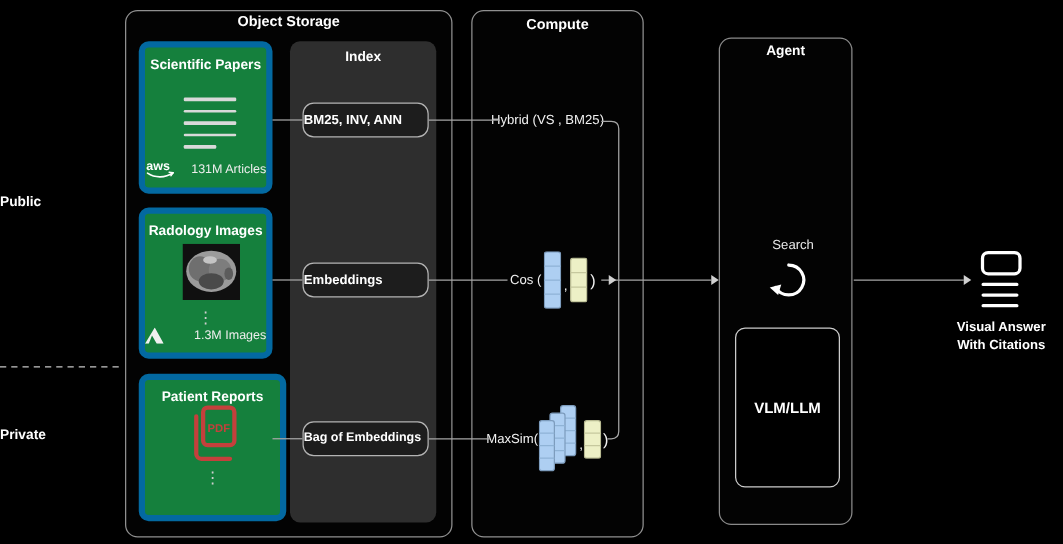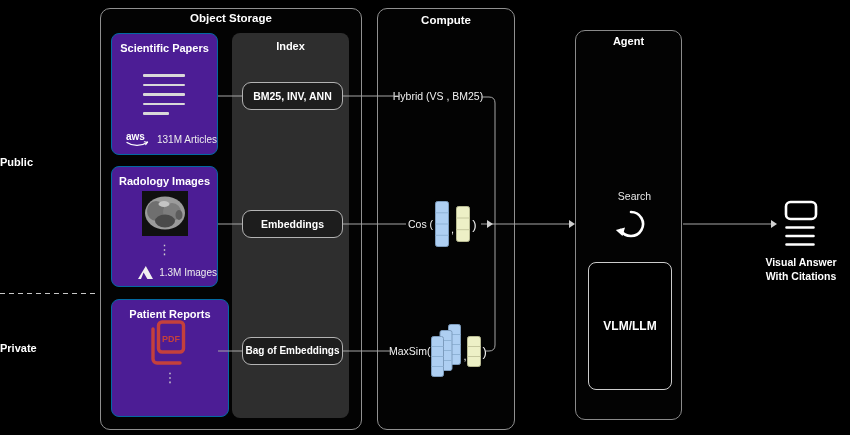--- a/index.html
+++ b/index.html
@@ -1,27 +1,27 @@
 <!DOCTYPE html>
 <html><head>
 <meta charset="utf-8">
 <style>
   html,body{margin:0;padding:0;background:#000;}
   .canvas{position:relative;width:850px;height:435px;background:#000;overflow:hidden;
           font-family:"Liberation Sans",sans-serif;color:#fff;}
   .abs{position:absolute;}
   .box{border:1px solid #909090;border-radius:10px;background:#030303;box-sizing:border-box;}
   .box-title{font-weight:bold;font-size:11.5px;text-align:center;color:#fff;}
-  .card{border:1px solid #0369a1;border-radius:8px;background:#4c1d95;box-sizing:border-box;}
+  .card{border:5px solid #0369a1;border-radius:8px;background:#15803d;box-sizing:border-box;}
   .card-title{font-weight:bold;font-size:11px;text-align:center;margin-top:8px;color:#fff;}
   .index-col{background:#2e2e2e;border-radius:8px;box-sizing:border-box;}
   .pill{border:1px solid #b3b3b3;border-radius:9px;background:#1d1d1d;box-sizing:border-box;
-        text-align:center;font-weight:bold;font-size:10.5px;line-height:26px;height:28px;color:#fff;}
+        font-weight:bold;font-size:10.5px;line-height:26px;height:28px;color:#fff;}
   .footer{position:absolute;left:0;right:0;bottom:7px;display:flex;align-items:center;
-          justify-content:flex-end;gap:6px;font-size:10px;color:#ededed;}
+          justify-content:space-between;gap:6px;font-size:10px;color:#ededed;}
   .dots{position:absolute;left:0;right:0;text-align:center;color:#cfcfcf;font-size:13px;line-height:1;}
   .zone-label{font-weight:bold;font-size:11px;text-align:left;color:#fff;}
   .compute-row{display:flex;align-items:center;}
   .compute-text{font-size:10.5px;color:#f2f2f2;white-space:nowrap;}
   .paren{font-size:13px;color:#f0f0f0;}
   .comma{font-size:11px;color:#f0f0f0;align-self:flex-end;}
   .lines-icon{display:flex;flex-direction:column;gap:7px;}
   .lines-icon .ln{height:2.5px;background:#d9d9d9;border-radius:1px;}
   .vlm-box{border:1px solid #cccccc;border-radius:8px;background:#000;box-sizing:border-box;
            display:flex;align-items:center;justify-content:center;font-weight:bold;font-size:12px;color:#fff;}

